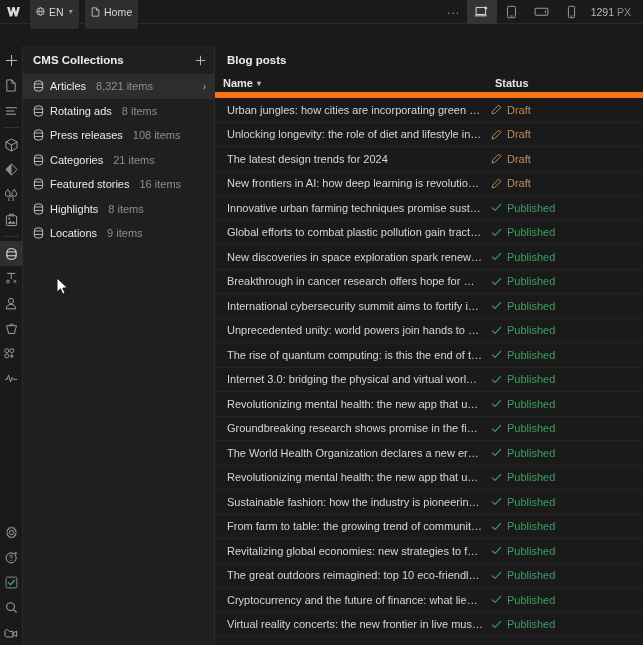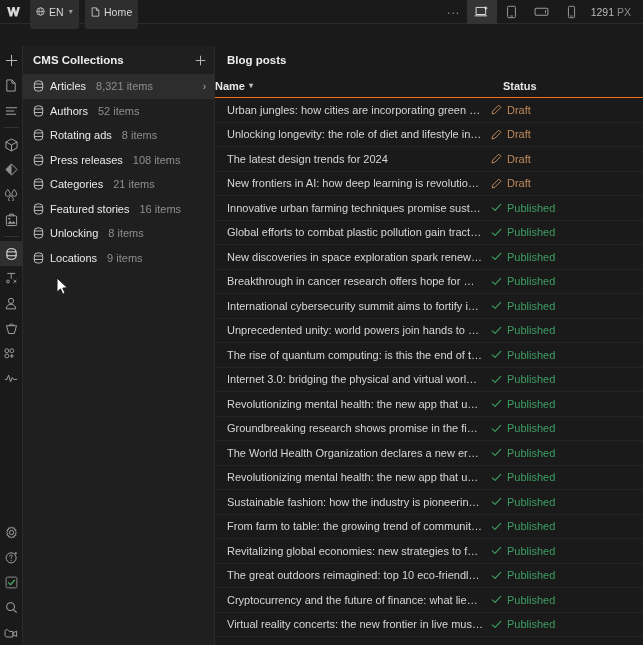--- a/index.html
+++ b/index.html
@@ -80,21 +80,21 @@
   .coll-item .arr { margin-left: auto; color: #b0b0b0; font-size: 10px; }
 
   
   .main { flex: 1; background: #1a1a1a; display: flex; flex-direction: column; min-width: 0; }
   .main-head {
     height: 28px; display: flex; align-items: center;
     padding: 0 12px; color: #ededed; font-size: 11.5px; font-weight: bold;
   }
   .tbl-head {
     height: 24px; display: flex; align-items: center;
-    padding: 0 0; border-bottom: 1px solid #f97316;
+    padding: 0 8px; border-bottom: 6px solid #f97316;
     color: #e6e6e6; font-size: 11px; font-weight: bold;
   }
   .col-name { flex: 1; display: flex; align-items: center; gap: 4px; min-width: 0; }
   .col-name .sc { font-size: 8px; color: #bdbdbd; }
   .col-status { width: 140px; min-width: 140px; }
   .rows { flex: 1; overflow: hidden; }
   .row {
     height: 24.5px; display: flex; align-items: center;
     padding: 0 12px; border-bottom: 1px solid #242424;
     font-size: 11px;
@@ -322,30 +322,20 @@
             <span class="ct">8,321 items</span>
             <span class="arr">›</span>
           </div>
           <div class="coll-item">
             <span class="ico">
               <svg width="11" height="12" viewBox="0 0 12 13">
                 <rect x="1.4" y="1" width="9.2" height="11" rx="3.4" fill="none" stroke="#c4c4c4" stroke-width="1.05"></rect>
                 <path d="M1.4 4.3 H10.6 M1.4 8.1 H10.6" stroke="#c4c4c4" stroke-width="1"></path>
               </svg>
             </span>
-            <span class="nm">Authors</span>
-            <span class="ct">52 items</span>
-          </div>
-          <div class="coll-item">
-            <span class="ico">
-              <svg width="11" height="12" viewBox="0 0 12 13">
-                <rect x="1.4" y="1" width="9.2" height="11" rx="3.4" fill="none" stroke="#c4c4c4" stroke-width="1.05"></rect>
-                <path d="M1.4 4.3 H10.6 M1.4 8.1 H10.6" stroke="#c4c4c4" stroke-width="1"></path>
-              </svg>
-            </span>
             <span class="nm">Rotating ads</span>
             <span class="ct">8 items</span>
           </div>
           <div class="coll-item">
             <span class="ico">
               <svg width="11" height="12" viewBox="0 0 12 13">
                 <rect x="1.4" y="1" width="9.2" height="11" rx="3.4" fill="none" stroke="#c4c4c4" stroke-width="1.05"></rect>
                 <path d="M1.4 4.3 H10.6 M1.4 8.1 H10.6" stroke="#c4c4c4" stroke-width="1"></path>
               </svg>
             </span>
@@ -372,21 +362,21 @@
             <span class="nm">Featured stories</span>
             <span class="ct">16 items</span>
           </div>
           <div class="coll-item">
             <span class="ico">
               <svg width="11" height="12" viewBox="0 0 12 13">
                 <rect x="1.4" y="1" width="9.2" height="11" rx="3.4" fill="none" stroke="#c4c4c4" stroke-width="1.05"></rect>
                 <path d="M1.4 4.3 H10.6 M1.4 8.1 H10.6" stroke="#c4c4c4" stroke-width="1"></path>
               </svg>
             </span>
-            <span class="nm">Unlocking</span>
+            <span class="nm">Highlights</span>
             <span class="ct">8 items</span>
           </div>
           <div class="coll-item">
             <span class="ico">
               <svg width="11" height="12" viewBox="0 0 12 13">
                 <rect x="1.4" y="1" width="9.2" height="11" rx="3.4" fill="none" stroke="#c4c4c4" stroke-width="1.05"></rect>
                 <path d="M1.4 4.3 H10.6 M1.4 8.1 H10.6" stroke="#c4c4c4" stroke-width="1"></path>
               </svg>
             </span>
             <span class="nm">Locations</span>

